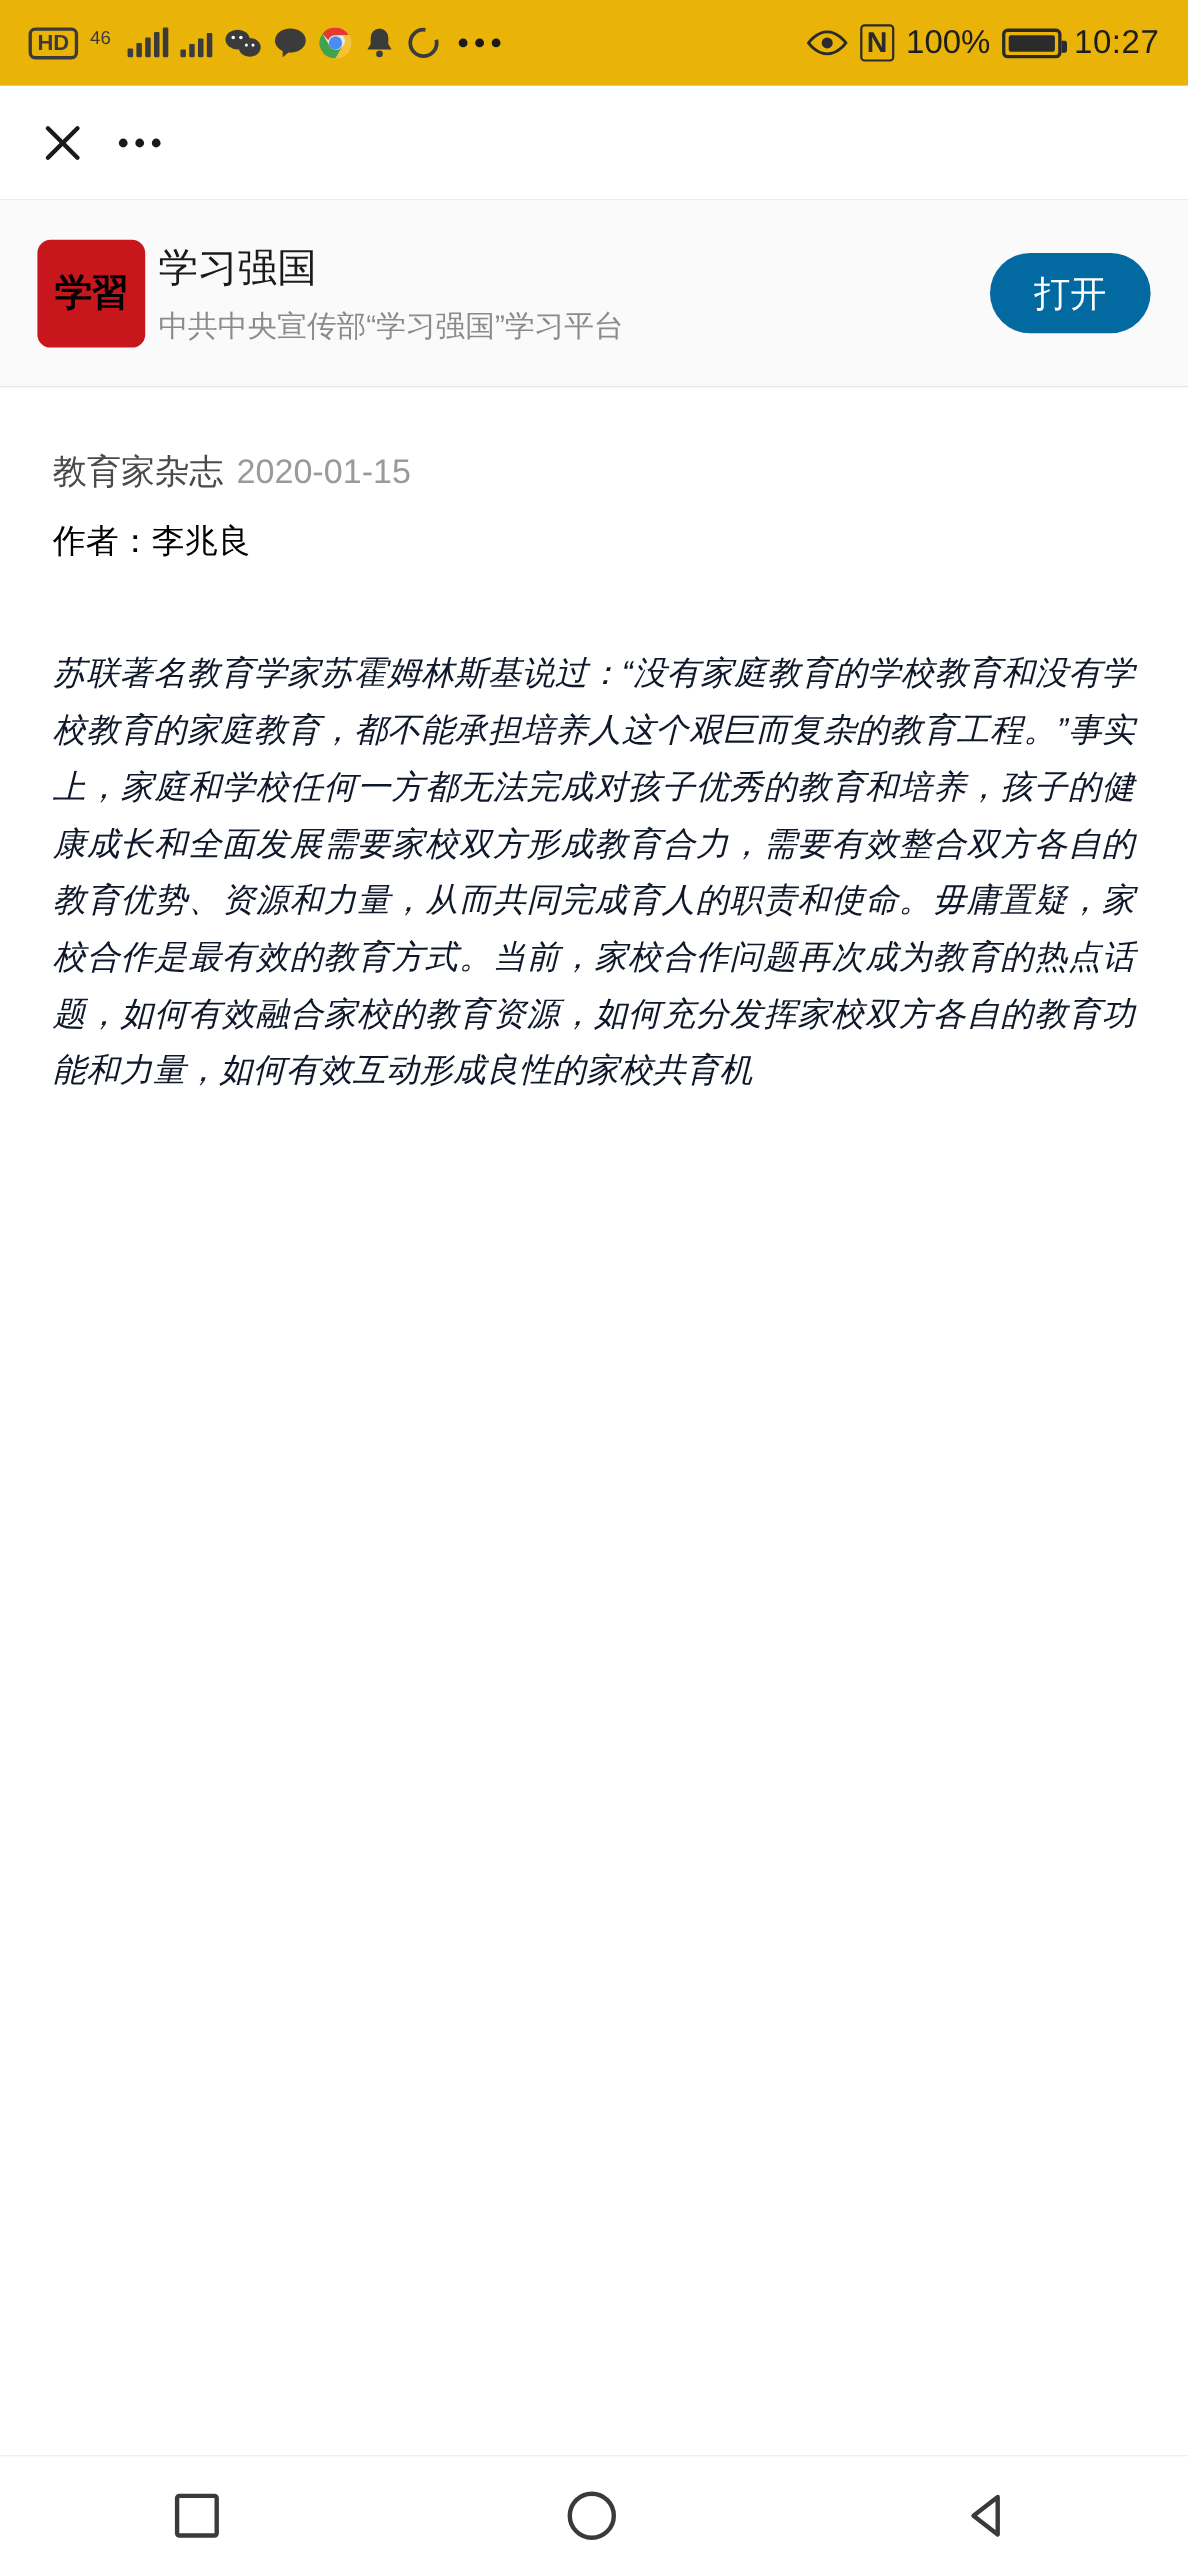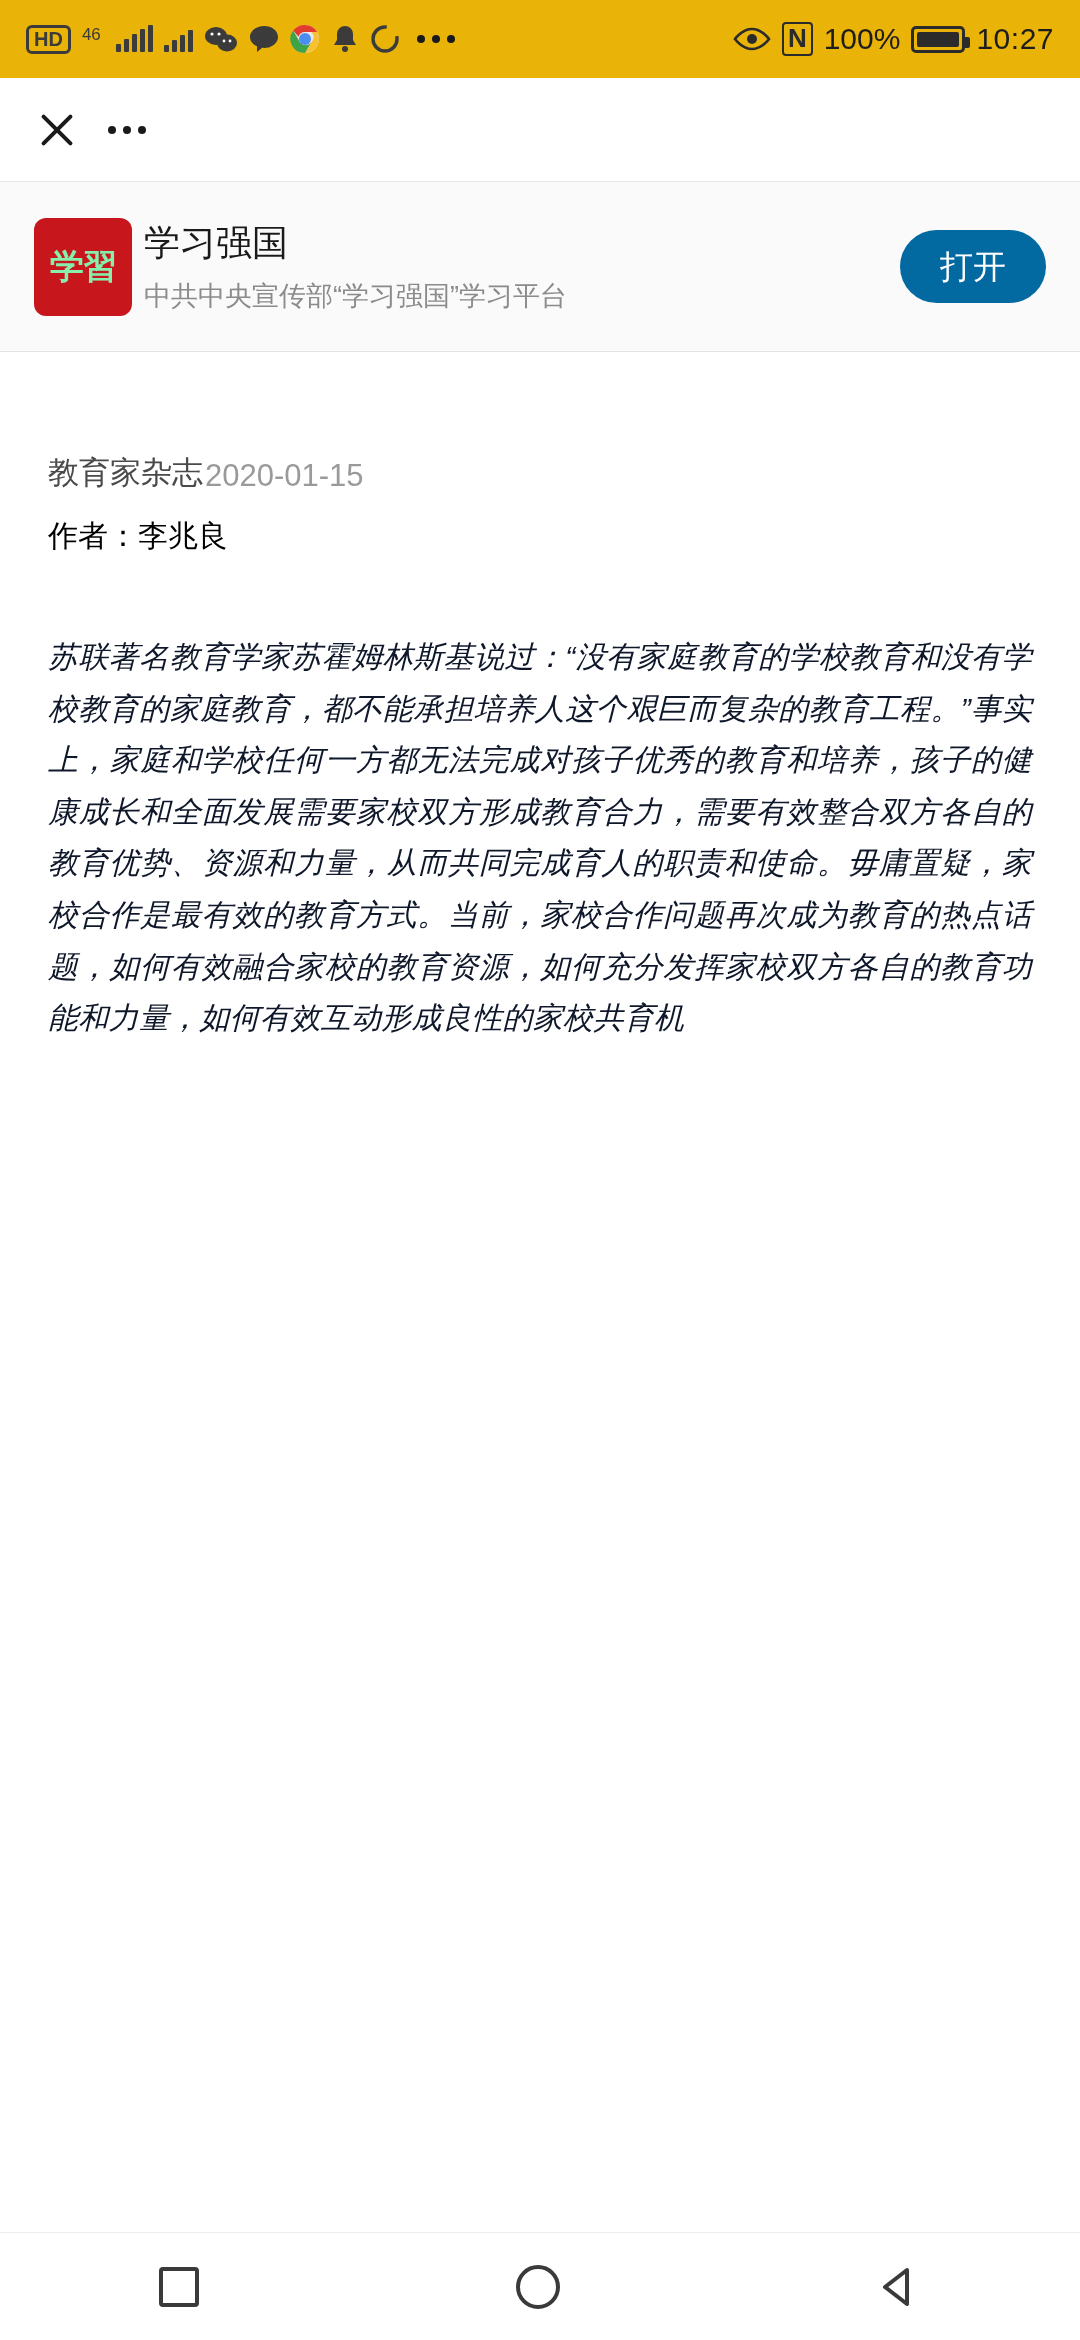--- a/index.html
+++ b/index.html
@@ -100,21 +100,21 @@
     height: 170px;
     background: #fafafa;
     display: flex;
     align-items: center;
     padding: 0 34px;
     border-bottom: 1px solid #e3e3e3;
   }
   .logo {
     width: 98px; height: 98px; border-radius: 12px;
     background: #c8161d;
-    color: #86efac;
+    color: #000000;
     display:flex; align-items:center; justify-content:center;
     font-size: 34px; font-weight:bold; line-height:1.05;
     letter-spacing: -1px;
     font-family: "Liberation Serif", "DejaVu Serif", serif;
     flex: 0 0 auto;
     overflow:hidden;
     text-align:center;
   }
   .promo-text { margin-left: 12px; flex:1 1 auto; min-width:0; }
   .promo-name { font-size: 36px; color:#1a1a1a; margin-bottom: 10px; }
@@ -133,22 +133,21 @@
   
   .article { padding: 56px 48px 0 48px; }
   .headline {
     font-size: 53px;
     line-height: 1.34;
     color: #121212;
     font-weight: normal;
     letter-spacing: 0.5px;
   }
   .meta-row {
-    margin-top: 44px;
-    display:flex; align-items:flex-end; gap:2px;
+    display:flex; align-items:center; gap:12px;
   }
   .meta-source { font-size: 31px; color: #4a4a4a; }
   .meta-date { font-size: 31px; color: #9a9a9a; }
   .author-row { margin-top: 22px; }
   .author { font-size: 30px; color: #000000; }
 
   .body-text {
     margin-top: 74px;
     font-size: 30px;
     line-height: 1.72;

